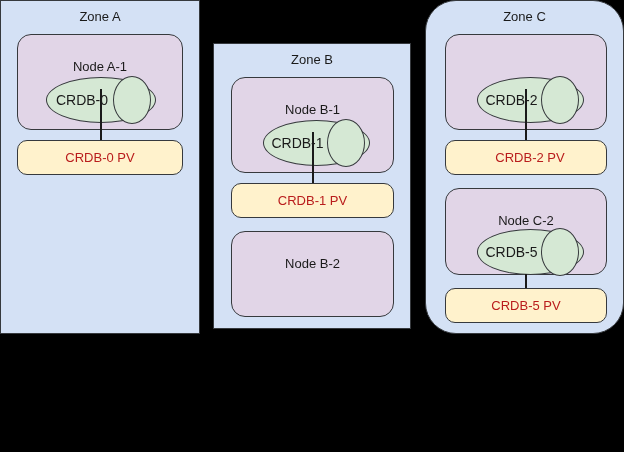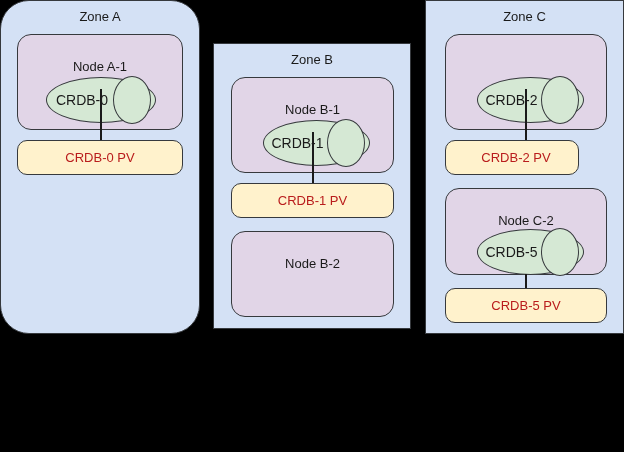--- a/index.html
+++ b/index.html
@@ -114,21 +114,21 @@
     position: absolute;
     width: 2px;
     background: #1a1a1a;
   }
 </style>
 </head>
 <body>
 
 <div id="canvas">
 
-  <div class="zone" style="left:0px; top:0px; width:200px; height:334px;border-radius:29px;">
+  <div class="zone" style="left:0px; top:0px; width:200px; height:334px;">
     <div class="zone-title">Zone A</div>
 
     <div class="node" style="left:16px; top:33px; width:166px; height:96px;">
       <div class="node-title">Node A-1</div>
 
       <div class="cylinder" style="left:28px; top:42px; width:110px; height:46px;">
         <div class="cyl-body"></div>
         <div class="cyl-cap"></div>
         <div class="cyl-label">CRDB-0</div>
       </div>
@@ -158,35 +158,35 @@
 
     <div class="pv" style="left:17px; top:139px; width:163px; height:35px;">
       <span class="pv-label">CRDB-1 PV</span>
     </div>
 
     <div class="node" style="left:17px; top:187px; width:163px; height:86px;">
       <div class="node-title">Node B-2</div>
     </div>
   </div>
 
-  <div class="zone" style="left:425px; top:0px; width:199px; height:334px;">
+  <div class="zone" style="left:425px; top:0px; width:199px; height:334px;border-radius:31px;">
     <div class="zone-title">Zone C</div>
 
     <div class="node" style="left:19px; top:33px; width:162px; height:96px;">
 
       <div class="cylinder" style="left:31px; top:42px; width:107px; height:46px;">
         <div class="cyl-body"></div>
         <div class="cyl-cap"></div>
         <div class="cyl-label">CRDB-2</div>
       </div>
     </div>
 
     <div class="connector" style="left:99px; top:88px; height:52px;"></div>
 
-    <div class="pv" style="left:19px; top:139px; width:134px; height:35px;padding-left:8px;">
+    <div class="pv" style="left:19px; top:139px; width:162px; height:35px;padding-left:8px;">
       <span class="pv-label">CRDB-2 PV</span>
     </div>
 
     <div class="node" style="left:19px; top:187px; width:162px; height:87px;">
       <div class="node-title">Node C-2</div>
 
       <div class="cylinder" style="left:31px; top:40px; width:107px; height:46px;">
         <div class="cyl-body"></div>
         <div class="cyl-cap"></div>
         <div class="cyl-label">CRDB-5</div>

